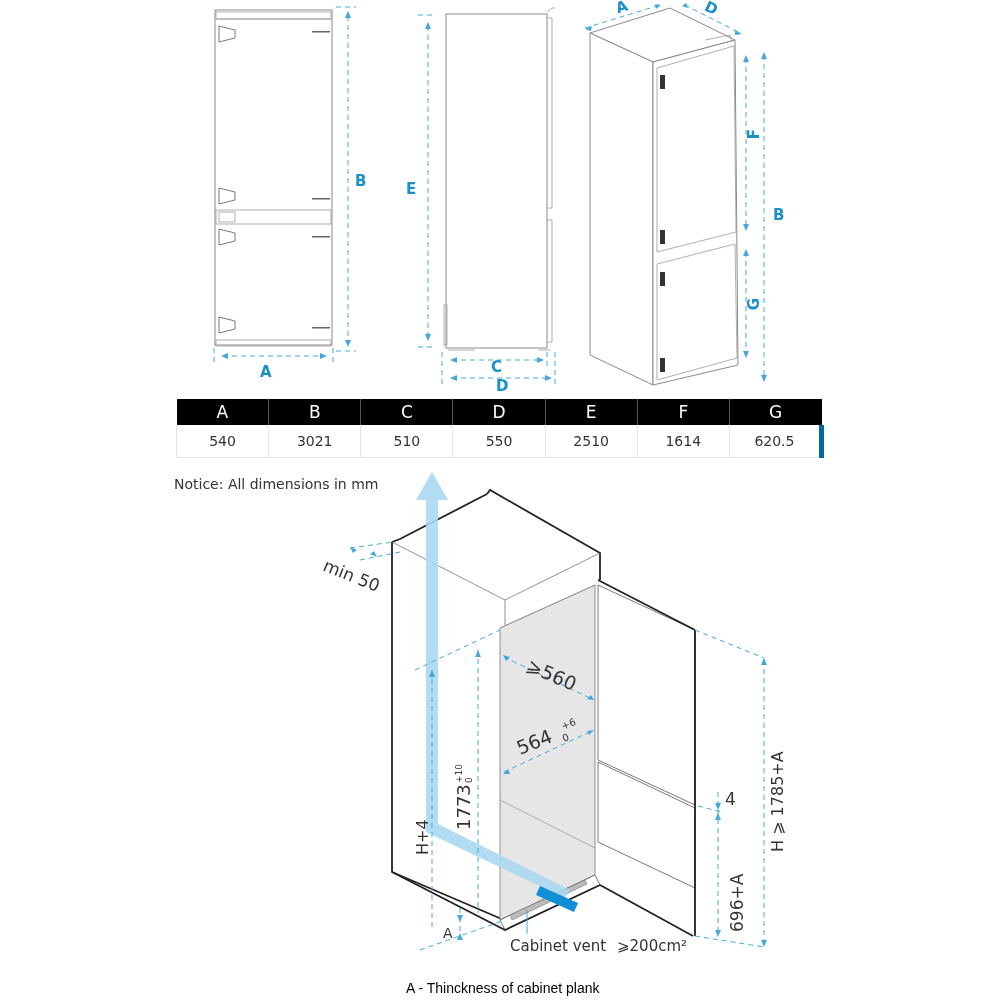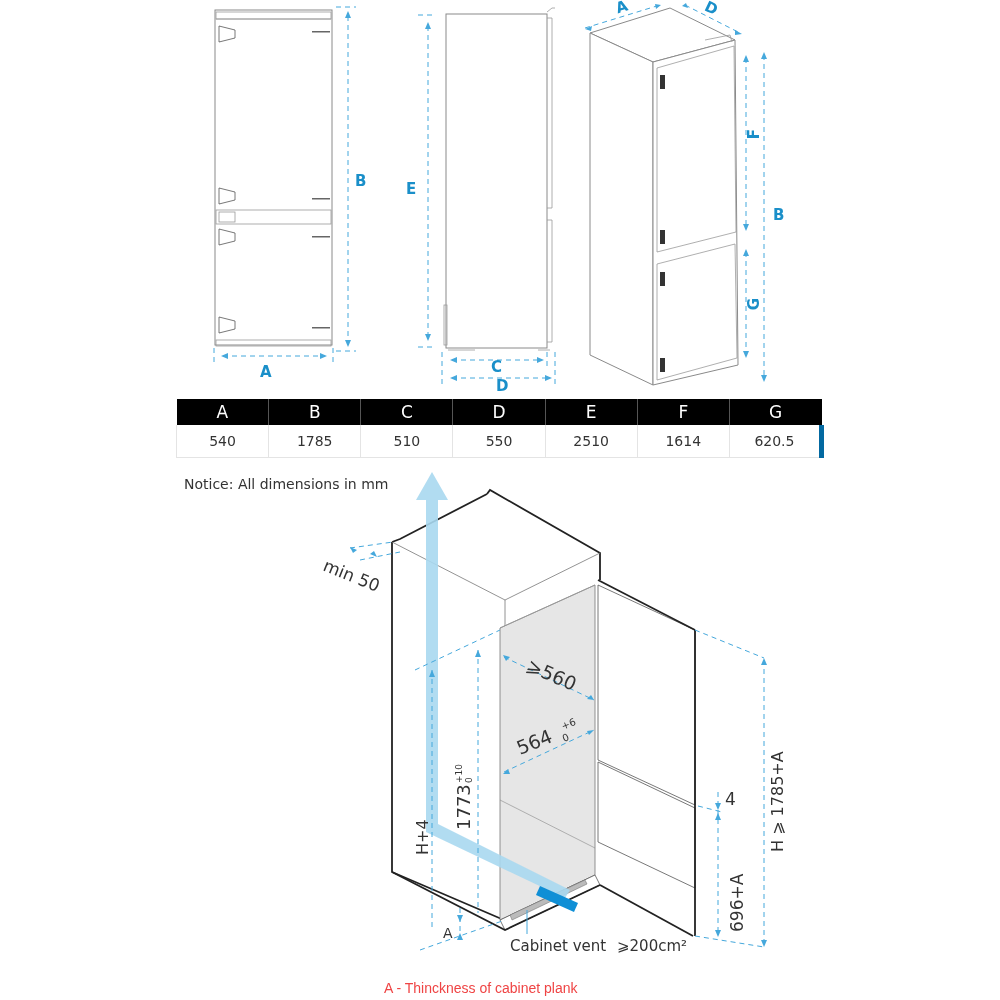--- a/index.html
+++ b/index.html
@@ -16,22 +16,22 @@
     
     .spec-table { position: absolute; left: 176px; top: 399px; width: 648px; border-collapse: collapse; table-layout: fixed; }
     .spec-table th { background: #000; color: #fff; font-weight: normal; font-size: 17px; height: 26px; padding: 0;
                      border-left: 1px solid #555; font-family: "DejaVu Sans", sans-serif; }
     .spec-table th:first-child { border-left: none; }
     .spec-table td { height: 32px; font-size: 14px; text-align: center; color: #333; padding: 0;
                      border-left: 1px solid #e4e4e4; border-bottom: 1px solid #e4e4e4; }
     .spec-table td:first-child { border-left: 1px solid #e4e4e4; }
     .spec-table td:last-child { border-right: 5px solid #0369a1; }
 
-    .notice { left: 184px; top: 476px; font-size: 14px; color: #333; }
-    .footnote { left: 384px; top: 980px; font-size: 14px; color: #ef4444; font-family: "Liberation Sans", sans-serif; }
+    .notice { left: 174px; top: 476px; font-size: 14px; color: #333; }
+    .footnote { left: 406px; top: 980px; font-size: 14px; color: #000000; font-family: "Liberation Sans", sans-serif; }
     .inst-text { font-family: "DejaVu Sans", sans-serif; fill: #333; }
   </style>
 </head>
 <body>
 
 <div class="abs" style="left:0;top:0;width:400px;height:395px;">
   <svg width="400" height="395">
 
     <rect x="215" y="10" width="117" height="335" class="outline"></rect>
     <rect x="216" y="12" width="115" height="7" class="thin"></rect>
@@ -153,21 +153,21 @@
       <th>C</th>
       <th>D</th>
       <th>E</th>
       <th>F</th>
       <th>G</th>
     </tr>
   </thead>
   <tbody>
     <tr>
       <td>540</td>
-      <td>1785</td>
+      <td>3021</td>
       <td>510</td>
       <td>550</td>
       <td>2510</td>
       <td>1614</td>
       <td>620.5</td>
     </tr>
   </tbody>
 </table>
 
 <div class="abs notice">Notice: All dimensions in mm</div>

